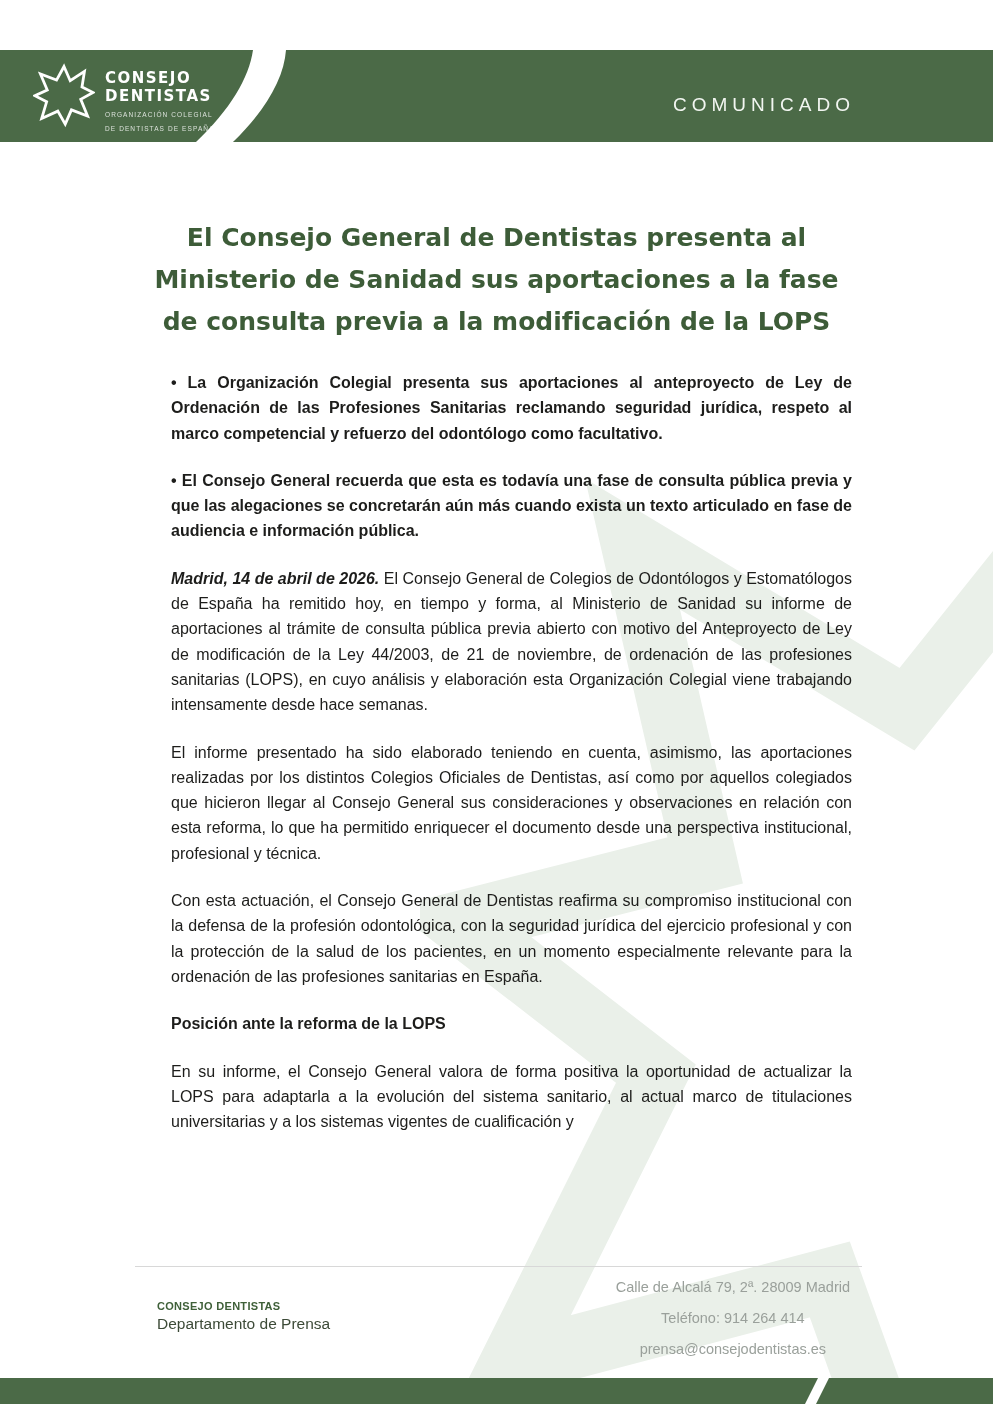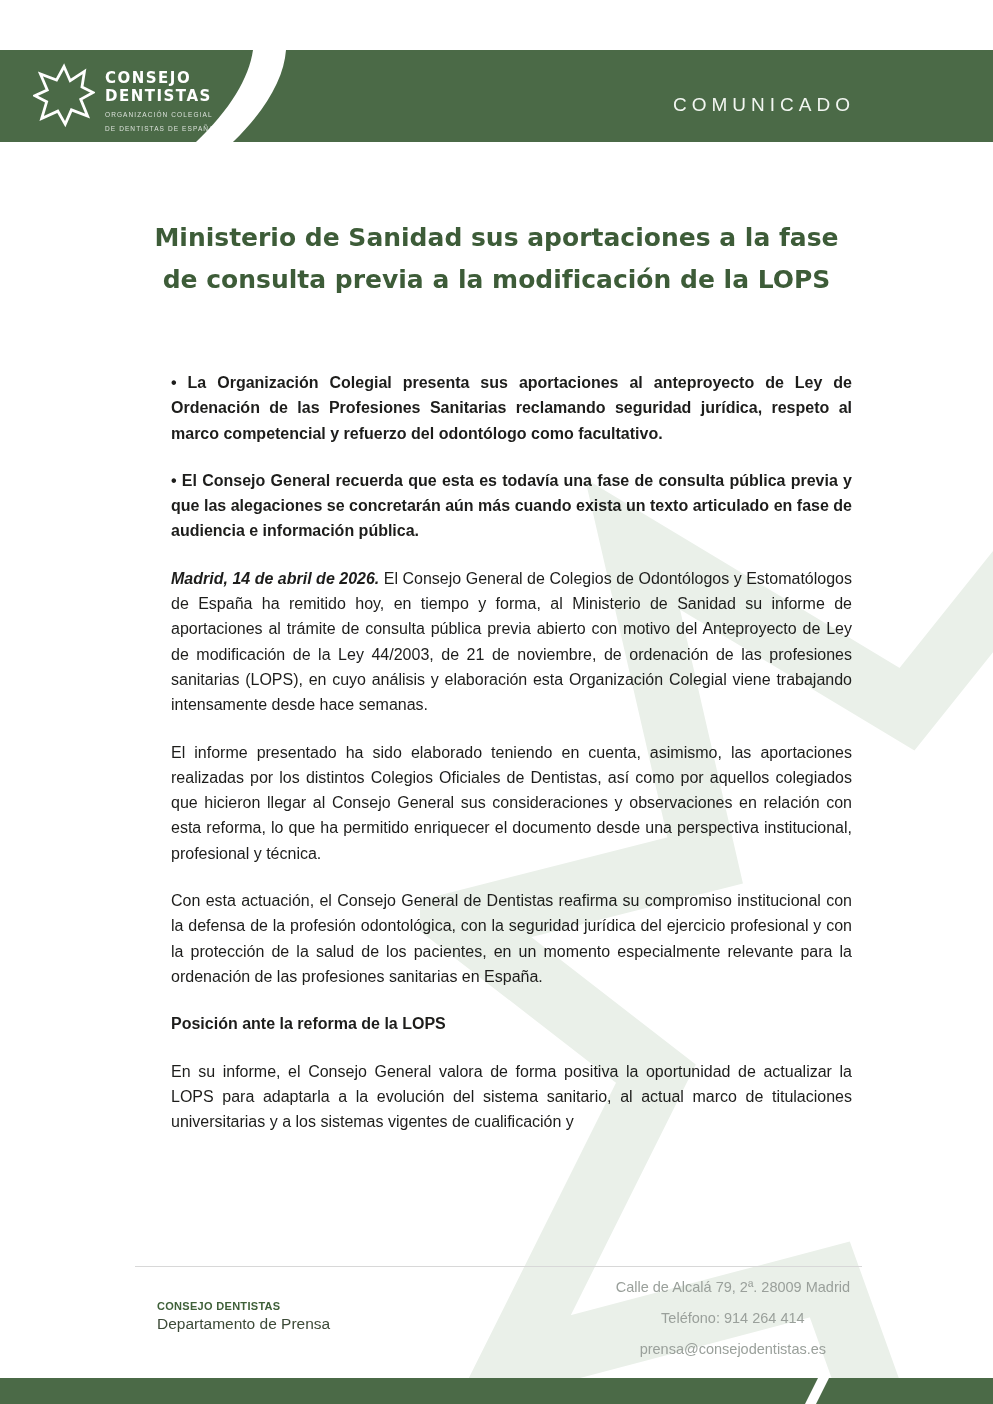--- a/index.html
+++ b/index.html
@@ -81,20 +81,21 @@
         <div class="logo-name">DENTISTAS</div>
         <div class="logo-sub">ORGANIZACIÓN COLEGIAL</div>
         <div class="logo-sub">DE DENTISTAS DE ESPAÑA</div>
       </div>
     </div>
 
     <div class="badge">COMUNICADO</div>
   </div>
 
   <h1 class="doc-title">
+    <span>El Consejo General de Dentistas presenta al</span>
     <span>Ministerio de Sanidad sus aportaciones a la fase</span>
     <span>de consulta previa a la modificación de la LOPS</span>
   </h1>
 
   <div class="content">
 
     <p class="bullet"><span>•</span> <span>La Organización Colegial presenta sus aportaciones al anteproyecto de Ley de Ordenación de las Profesiones Sanitarias reclamando seguridad jurídica, respeto al marco competencial y refuerzo del odontólogo como facultativo.</span></p>
 
     <p class="bullet"><span>•</span> <span>El Consejo General recuerda que esta es todavía una fase de consulta pública previa y que las alegaciones se concretarán aún más cuando exista un texto articulado en fase de audiencia e información pública.</span></p>
 

